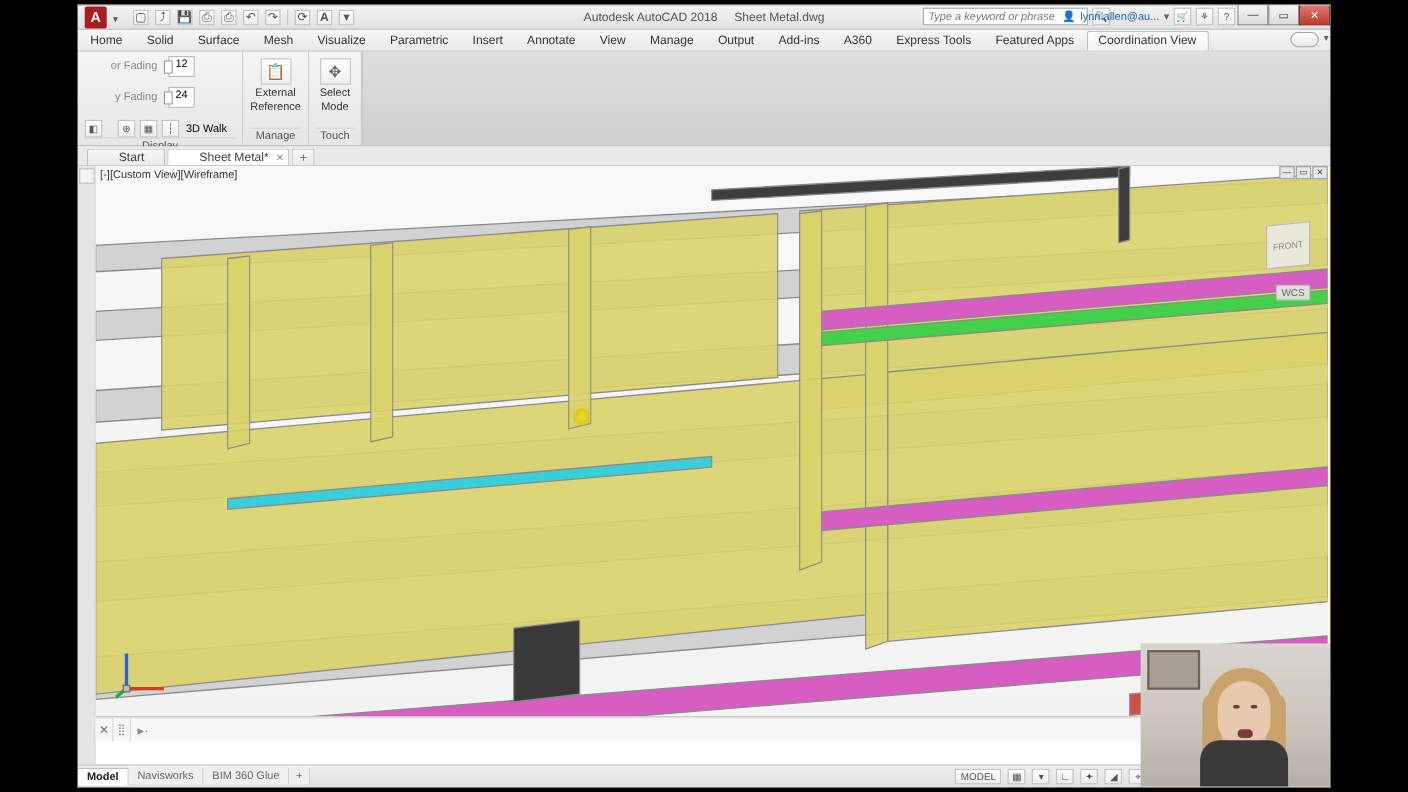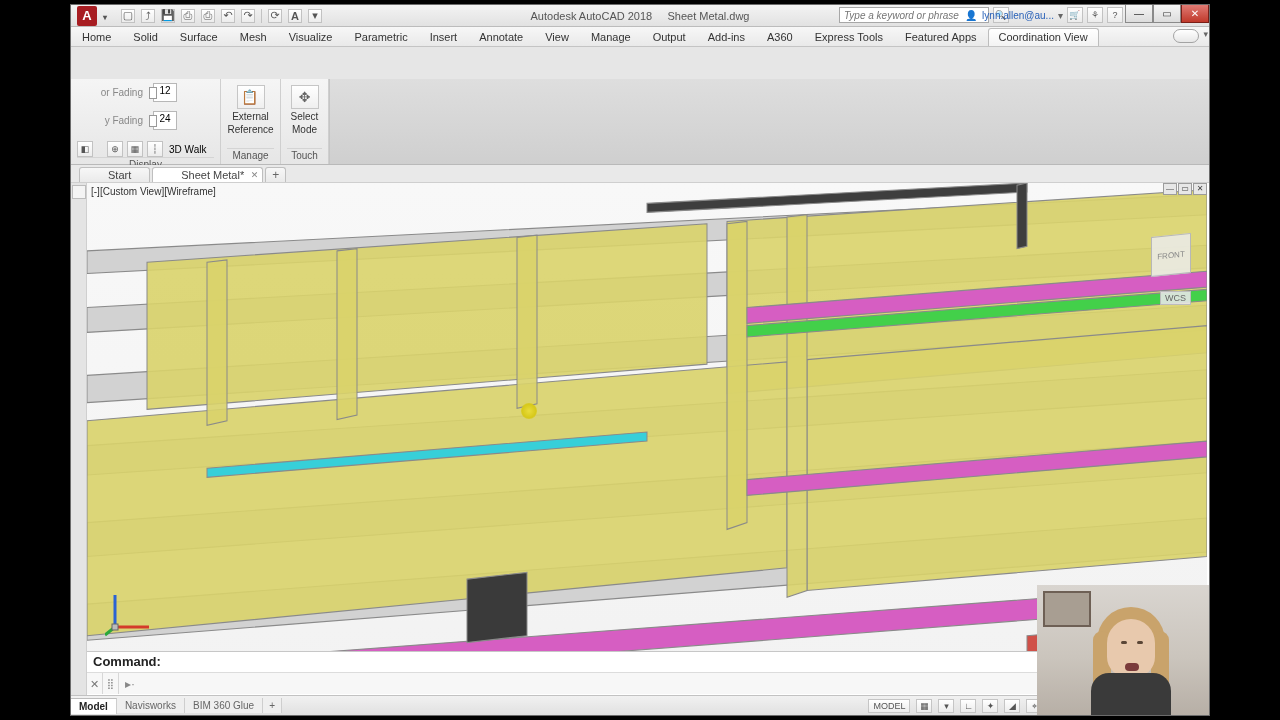--- a/index.html
+++ b/index.html
@@ -19,39 +19,39 @@
   .winbtn { width:28px; height:18px; border:1px solid #8a8a8a; border-top:none; background:linear-gradient(#f6f6f6,#dcdcdc); display:flex; align-items:center; justify-content:center; font-size:10px; color:#333; }
   .winbtn.close { background:linear-gradient(#e07b74,#c0392b); color:#fff; border-color:#7a1f17; }
   
   .menutabs { height:20px; background:linear-gradient(#f7f7f7,#e9e9e9); border-bottom:1px solid #c4c4c4; display:flex; align-items:flex-end; font-size:11px; }
   .menutab { padding:2px 10px 3px; color:#333; border:1px solid transparent; border-bottom:none; }
   .menutab.active { background:linear-gradient(#fff,#f3f3f3); border-color:#bdbdbd; border-radius:3px 3px 0 0; }
   .menutabs .spacer { flex:1; }
   .menutabs .vistoggle { width:26px; height:14px; border:1px solid #a3a3a3; border-radius:7px; margin:0 10px 3px 4px; background:linear-gradient(#fff,#e7e7e7); position:relative; }
   .menutabs .vistoggle:after { content:"▾"; position:absolute; right:-10px; top:-1px; font-size:9px; color:#666; }
   
-  .ribbon { height:86px; background:linear-gradient(#f5f5f5,#e6e6e6); border-bottom:1px solid #b9b9b9; display:flex;margin-top:32px; }
+  .ribbon { height:86px; background:linear-gradient(#f5f5f5,#e6e6e6); border-bottom:1px solid #b9b9b9; display:flex; }
   .panel { border-right:1px solid #cfcfcf; padding:4px 6px 0; display:flex; flex-direction:column; align-items:center; }
   .panel .panel-body { flex:1; display:flex; gap:6px; align-items:flex-start; }
   .panel .panel-title { font-size:10px; color:#555; text-align:center; height:16px; line-height:14px; width:100%; border-top:1px solid #d4d4d4; }
   .fading-row { display:flex; align-items:center; gap:4px; margin-bottom:3px; }
   .fading-label { width:68px; font-size:10px; color:#888; text-align:right; padding-right:2px; letter-spacing:0px; }
   .fading-val { width:24px; height:19px; border:1px solid #b7b7b7; background:#fff; font-size:10px; text-align:center; line-height:14px; }
   .smallbtn { width:16px; height:16px; border:1px solid #c2c2c2; background:linear-gradient(#fff,#ececec); display:inline-flex; align-items:center; justify-content:center; font-size:9px; color:#555; }
   .bigbtn { display:flex; flex-direction:column; align-items:center; gap:2px; font-size:10px; color:#333; padding:2px 4px; }
   .bigbtn .ic { width:28px; height:24px; border:1px solid #c6c6c6; background:linear-gradient(#fff,#efefef); display:flex; align-items:center; justify-content:center; font-size:14px; color:#666; }
   .ribbon-rest { flex:1; background:linear-gradient(#dedede,#cfcfcf); border-left:1px solid #c5c5c5; }
   
   .filetabs { height:18px; background:#e9e9e9; border-bottom:1px solid #cfcfcf; display:flex; align-items:flex-end; font-size:11px; padding-left:8px; }
   .filetab { padding:1px 18px 1px 28px; border:1px solid #bfbfbf; border-bottom:none; background:linear-gradient(#f7f7f7,#eaeaea); margin-right:2px; border-radius:3px 3px 0 0; color:#444; position:relative; }
   .filetab.active { background:#fff; }
   .filetab .x { position:absolute; right:4px; top:2px; font-size:9px; color:#888; }
   .filetab.plus { padding:0 6px; font-size:12px; color:#666; }
   
-  .drawwrap { position:relative; flex:1; background:#ffffff; }
+  .drawwrap { position:relative; flex:1; background:#fef9c3; }
   .draw-header { position:absolute; left:2px; top:0; height:16px; display:flex; align-items:center; gap:4px; font-size:10px; color:#333; z-index:4; }
   .mini-win { position:absolute; right:2px; top:0; display:flex; gap:1px; z-index:4; }
   .mini-win span { width:14px; height:12px; border:1px solid #9c9c9c; background:#e7e7e7; font-size:8px; text-align:center; line-height:10px; color:#444; }
   .canvas { position:absolute; left:16px; right:2px; top:0; bottom:0; overflow:hidden; background:#f6f6f6; }
   .canvas svg { width:100%; height:100%; display:block; }
   .viewcube { position:absolute; right:18px; top:52px; width:40px; height:40px; background:rgba(235,235,235,0.85); border:1px solid #b7b7b7; font-size:8px; color:#888; display:flex; align-items:center; justify-content:center; transform:skewY(-6deg); z-index:5; }
   .wcs-badge { position:absolute; right:18px; top:108px; font-size:9px; background:rgba(230,230,230,0.9); border:1px solid #bcbcbc; padding:1px 4px; color:#666; z-index:5; }
   .side-gutter { position:absolute; left:0; top:0; bottom:0; width:16px; background:#e4e4e4; border-right:1px solid #cfcfcf; }
   .side-gutter .gic { width:14px; height:14px; margin:2px auto; border:1px solid #bcbcbc; background:#f4f4f4; }
   .cursor-dot { position:absolute; left:450px; top:220px; width:16px; height:16px; border-radius:50%; background:radial-gradient(circle,#e9dc3c 0%,#d7c91a 60%,rgba(215,201,26,0) 100%); z-index:6; }
@@ -300,21 +300,20 @@
     <div class="ucs">
       <svg width="48" height="48">
         <line x1="10" y1="38" x2="10" y2="6" stroke="#2a63d4" stroke-width="3"></line>
         <line x1="10" y1="38" x2="44" y2="38" stroke="#d43a2a" stroke-width="3"></line>
         <line x1="10" y1="38" x2="0" y2="46" stroke="#2aa83a" stroke-width="3"></line>
         <rect x="7" y="35" width="6" height="6" fill="#bbb" stroke="#666"></rect>
       </svg>
     </div>
 
     <div class="cmdarea">
-      <div class="cmd-history">Command:</div>
       <div class="cmd-input-row">
         <div class="cmd-close">✕</div>
         <div class="cmd-handle">⣿</div>
         <div class="cmd-caret">▸·</div>
       </div>
     </div>
 
     <div class="statusbar">
       <div class="layouts">
         <div class="layout-tab active">Model</div>

